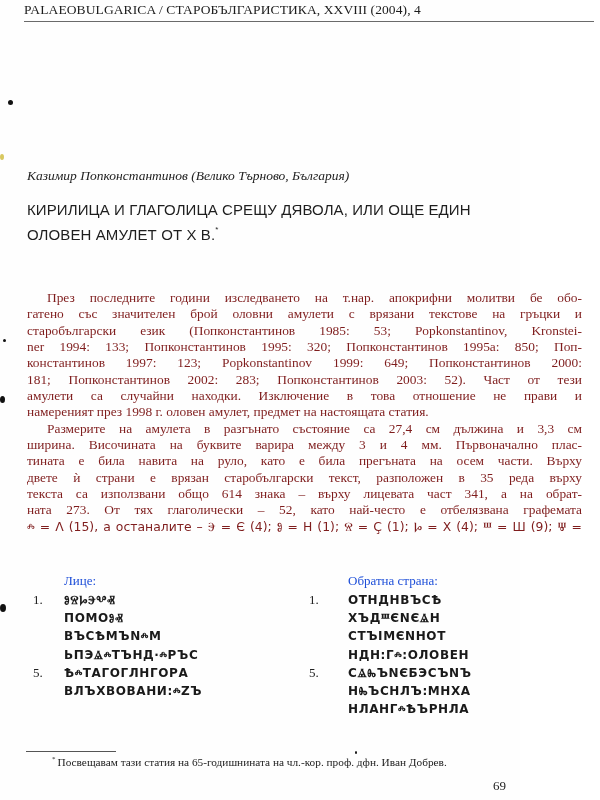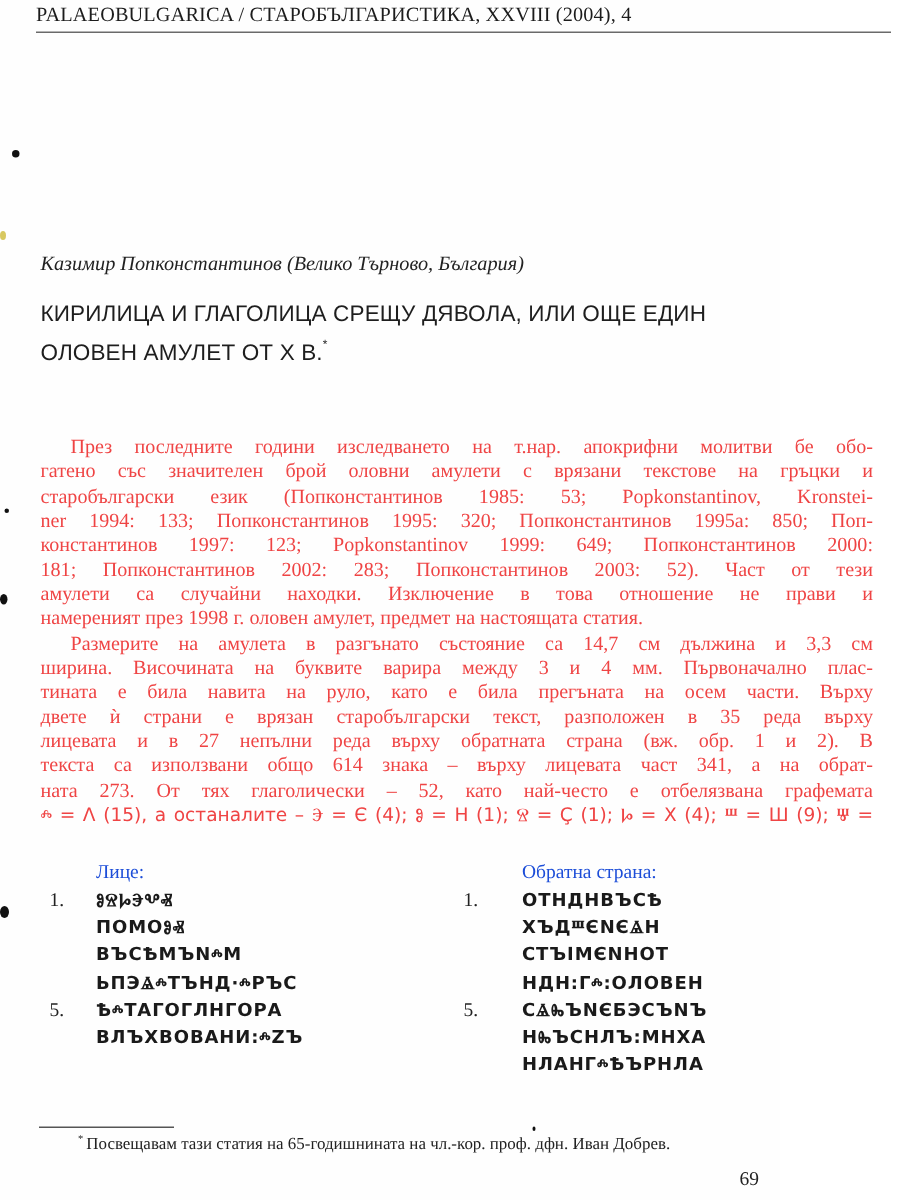--- a/index.html
+++ b/index.html
@@ -61,21 +61,21 @@
     .title .line { display: block; white-space: nowrap; }
     .title sup { font-size: 8px; vertical-align: 8px; }
 
     .body {
       position: absolute;
       left: 27px;
       top: 290px;
       width: 555px;
       font-size: 13.4px;
       line-height: 16.35px;
-      color: #ef4444;
+      color: #7f1d1d;
     }
     .body .line {
       display: block;
       white-space: nowrap;
       text-align: justify;
       text-align-last: justify;
       height: 16.35px;
     }
     .body .line.last {
       text-align-last: left;
@@ -175,25 +175,24 @@
       <span class="line indent">През последните години изследването на т.нар. апокрифни молитви бе обо-</span>
       <span class="line">гатено със значителен брой оловни амулети с врязани текстове на гръцки и</span>
       <span class="line">старобългарски език (Попконстантинов 1985: 53; Popkonstantinov, Kronstei-</span>
       <span class="line">ner 1994: 133; Попконстантинов 1995: 320; Попконстантинов 1995а: 850; Поп-</span>
       <span class="line">константинов 1997: 123; Popkonstantinov 1999: 649; Попконстантинов 2000:</span>
       <span class="line">181; Попконстантинов 2002: 283; Попконстантинов 2003: 52). Част от тези</span>
       <span class="line">амулети са случайни находки. Изключение в това отношение не прави и</span>
       <span class="line last">намереният през 1998 г. оловен амулет, предмет на настоящата статия.</span>
     </div>
     <div>
-      <span class="line indent">Размерите на амулета в разгънато състояние са 14,7 см дължина и 3,3 см</span>
+      <span class="line indent">Размерите на амулета в разгънато състояние са 27,4 см дължина и 3,3 см</span>
       <span class="line">ширина. Височината на буквите варира между 3 и 4 мм. Първоначално плас-</span>
       <span class="line">тината е била навита на руло, като е била прегъната на осем части. Върху</span>
       <span class="line">двете ѝ страни е врязан старобългарски текст, разположен в 35 реда върху</span>
-      <span class="line">лицевата и в 27 непълни реда върху обратната страна (вж. обр. 1 и 2). В</span>
       <span class="line">текста са използвани общо 614 знака – върху лицевата част 341, а на обрат-</span>
       <span class="line">ната 273. От тях глаголически – 52, като най-често е отбелязвана графемата</span>
       <span class="line glyph-line" style="font-size:12.4px;">ⰾ = Λ (15), а останалите – Ⰵ = Є (4); Ⱁ = Н (1); Ⱄ = Ҫ (1); Ⱈ = Х (4); Ⱎ = Ш (9); Ⱋ =</span>
     </div>
   </div>
 
   <div class="col-head col-face-head">Лице:</div>
   <div class="linenum" style="left:33px;top:592px;">1.</div>
   <div class="linenum" style="left:33px;top:665px;">5.</div>
   <div class="inscr inscr-face">

